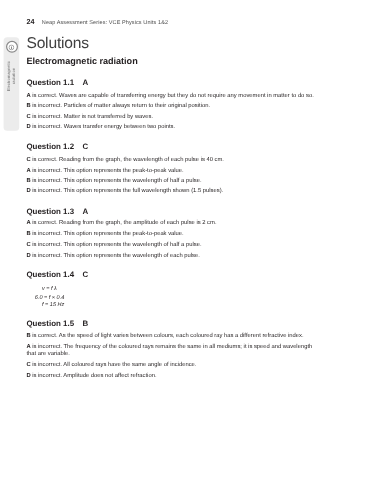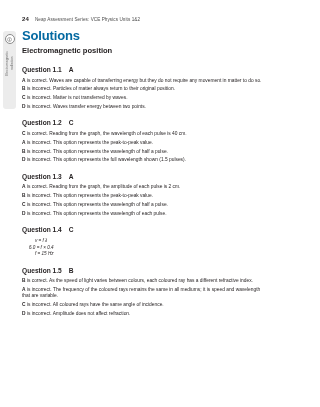--- a/index.html
+++ b/index.html
@@ -83,24 +83,24 @@
   .page-body {
     position: absolute;
     left: 22px;
     top: 28px;
     width: 244px;
   }
 
   h1.doc-title {
     margin: 0;
     font-size: 13px;
-    font-weight: bold;
+    font-weight: normal;
     letter-spacing: -0.15px;
     line-height: 15px;
-    color: #0369a1;
+    color: #404040;
   }
   h2.doc-subtitle {
     margin: 3px 0 0 0;
     font-size: 7.6px;
     font-weight: bold;
     letter-spacing: -0.02px;
     line-height: 9px;
     color: #231f20;
   }
 
@@ -160,21 +160,21 @@
 </div>
 
 <div class="running-header">
   <span class="folio">24</span>
   <span class="header-title">Neap Assessment Series: VCE Physics Units 1&amp;2</span>
 </div>
 
 <div class="page-body">
 
   <h1 class="doc-title">Solutions</h1>
-  <h2 class="doc-subtitle">Electromagnetic position</h2>
+  <h2 class="doc-subtitle">Electromagnetic radiation</h2>
 
   <div class="question-block first">
     <div class="q-heading">
       <span class="q-label">Question 1.1</span>
       <span class="q-answer">A</span>
     </div>
     <div class="q-line"><span class="opt">A</span><span> is correct. Waves are capable of transferring energy but they do not require any movement in matter to do so.</span></div>
     <div class="q-line"><span class="opt">B</span><span> is incorrect. Particles of matter always return to their original position.</span></div>
     <div class="q-line"><span class="opt">C</span><span> is incorrect. Matter is not transferred by waves.</span></div>
     <div class="q-line"><span class="opt">D</span><span> is incorrect. Waves transfer energy between two points.</span></div>

